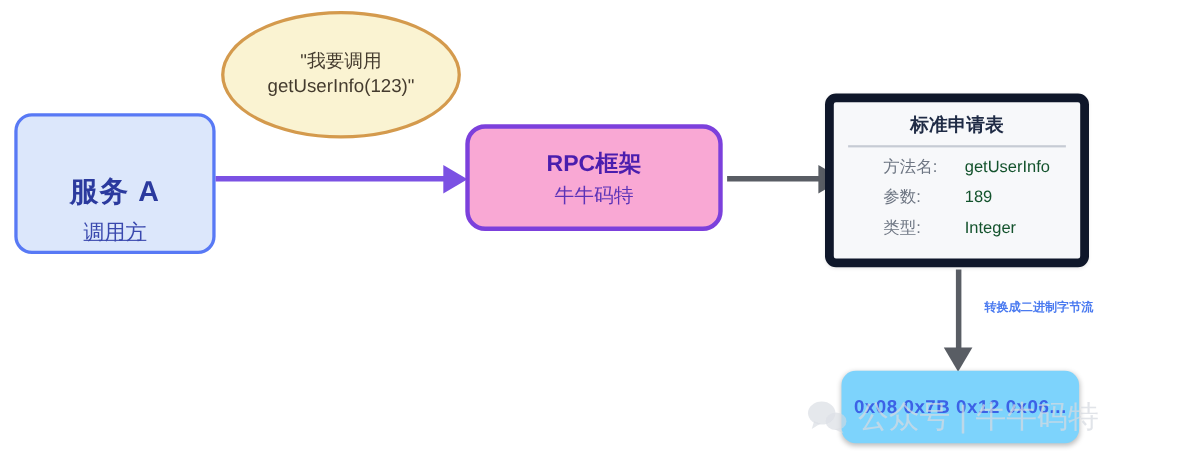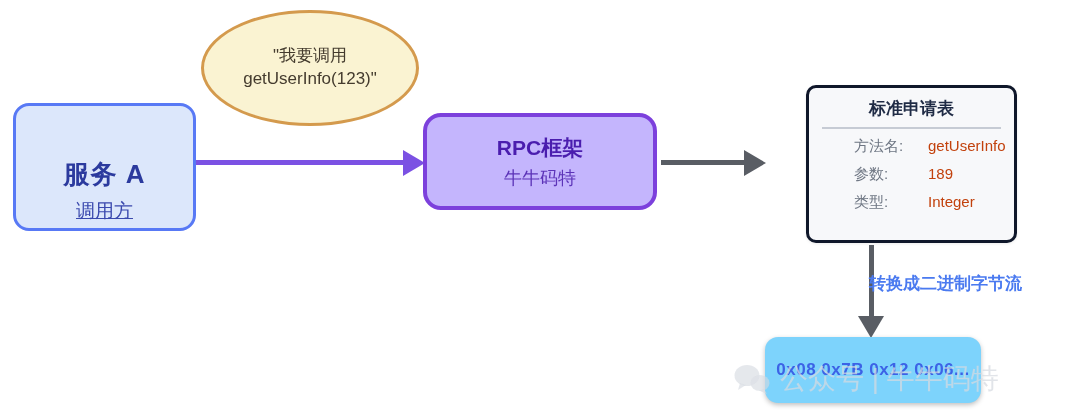--- a/index.html
+++ b/index.html
@@ -40,46 +40,46 @@
     align-items: center; justify-content: center;
     text-align: center;
   }
   .speech-line { font-size: 17px; color: #443B2E; line-height: 1.35; }
 
   
   .rpc-box {
     position: absolute;
     left: 423px; top: 113px;
     width: 234px; height: 97px;
-    background: #c4b5fd;
+    background: #f9a8d4;
     border: 4px solid #7C40DC;
     border-radius: 18px;
     display: flex; flex-direction: column;
     align-items: center; justify-content: center;
     gap: 4px;
   }
   .rpc-title { font-size: 21px; font-weight: bold; color: #4A1DAE; }
   .rpc-sub   { font-size: 18px; color: #5C33B8; }
 
   
   .form-card {
     position: absolute;
-    left: 806px; top: 85px;
-    width: 211px; height: 158px;
+    left: 750px; top: 85px;
+    width: 240px; height: 158px;
     background: #F7F8FA;
-    border: 3px solid #0f172a;
+    border: 8px solid #0f172a;
     border-radius: 10px;
     box-shadow: 0 1px 3px rgba(0,0,0,0.08);
     padding: 9px 13px 8px 13px;
   }
   .form-title { font-size: 17px; font-weight: bold; color: #1F2B45; text-align: center; }
   .form-divider { height: 2px; background: #C6CBD4; margin: 7px 0 8px 0; border: none; }
   .form-row { display: flex; align-items: baseline; font-size: 15px; margin-bottom: 9px; }
   .form-label { color: #6E7683; width: 74px; flex: 0 0 auto; margin-left: 32px; }
-  .form-value { color: #c2410c; }
+  .form-value { color: #14532d; }
 
   
   .arrow-line-h { position: absolute; height: 5px; }
   .arrow-line-v { position: absolute; width: 5px; }
   .purple { background: #7B51E3; }
   .gray   { background: #595D64; }
   .arrow-head-right {
     position: absolute; width: 0; height: 0;
     border-top: 13px solid transparent;
     border-bottom: 13px solid transparent;
@@ -87,22 +87,22 @@
   .arrow-head-right.purple-head { border-left: 22px solid #7B51E3; background: none; }
   .arrow-head-right.gray-head   { border-left: 22px solid #595D64; background: none; }
   .arrow-head-down {
     position: absolute; width: 0; height: 0;
     border-left: 13px solid transparent;
     border-right: 13px solid transparent;
     border-top: 22px solid #595D64;
   }
   .arrow-label {
     position: absolute;
-    left: 869px; top: 272px;
-    font-size: 17px; font-weight: bold;
+    left: 895px; top: 272px;
+    font-size: 11px; font-weight: bold;
     color: #4A7AF0;
     white-space: nowrap;
   }
 
   
   .bytes-box {
     position: absolute;
     left: 765px; top: 337px;
     width: 216px; height: 66px;
     background: #7dd3fc;

